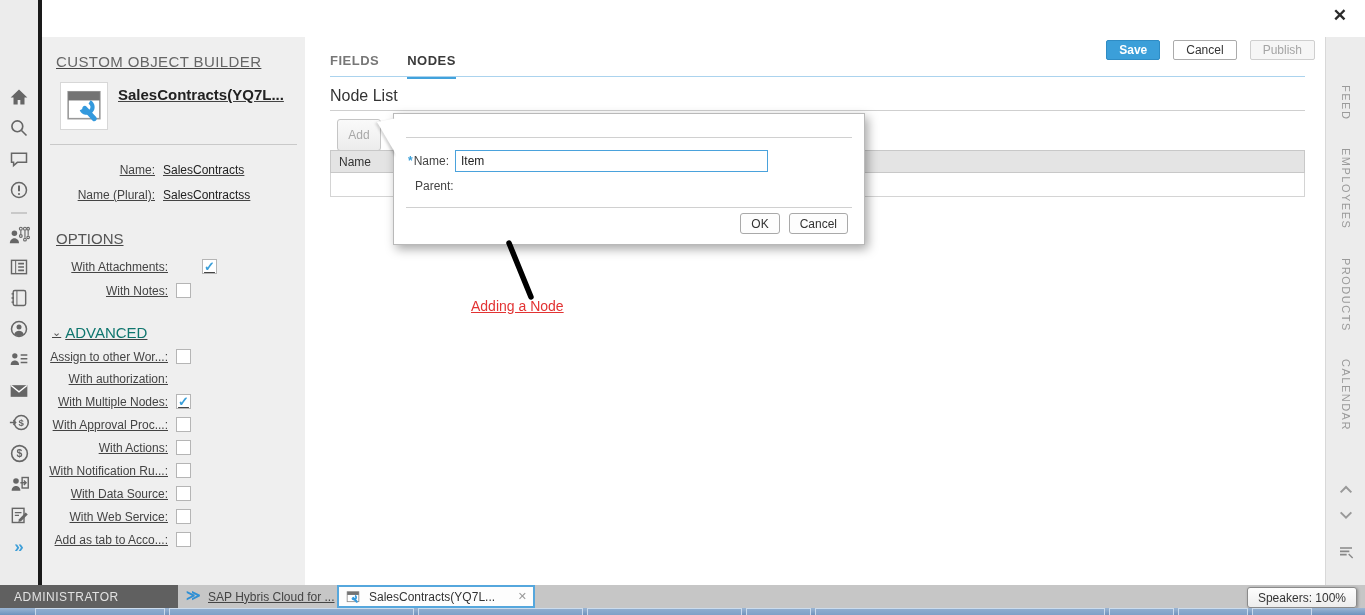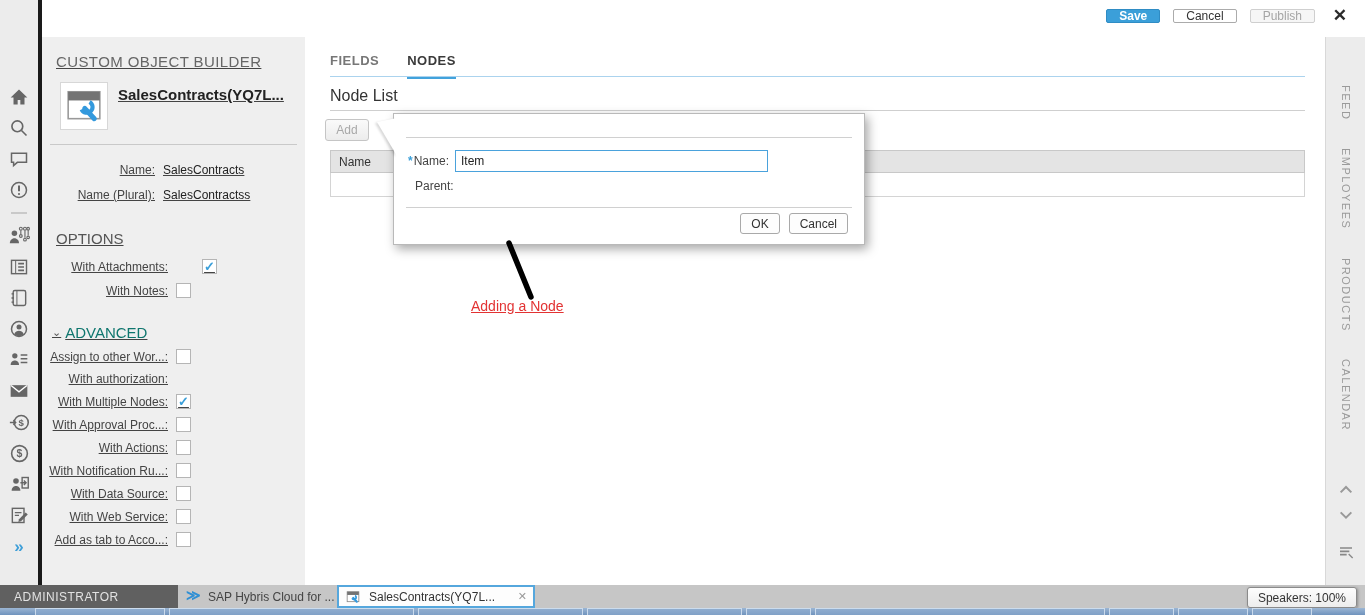--- a/index.html
+++ b/index.html
@@ -11,21 +11,21 @@
   .left-rail { position:absolute; left:0; top:0; width:38px; height:585px; background:#ececec; z-index:5; }
   .rail-icons { position:absolute; top:86px; left:0; width:38px; display:flex; flex-direction:column; align-items:center; gap:9px; }
   .rail-icons .ric { width:22px; height:22px; display:flex; align-items:center; justify-content:center; cursor:pointer; }
   .rail-divider { width:16px; height:0; border-top:2px solid #c9c9c9; margin:2px 0; }
   .expand-glyph { color:#3f9fd8; font-size:17px; font-weight:bold; line-height:1; }
   .black-divider { position:absolute; left:38px; top:0; width:4px; height:585px; background:#1a1a1a; z-index:6; }
 
   
   .topbar { position:absolute; left:42px; top:0; width:1323px; height:37px; background:#fff; z-index:4; }
   .topbar-actions { position:absolute; right:50px; top:9px; display:flex; gap:13px; }
-  .btn { height:14px; font-size:12px; border-radius:2px; padding:0 12px; display:inline-flex; align-items:center; justify-content:center; cursor:pointer; font-family:"Liberation Sans",sans-serif; }
+  .btn { height:20px; font-size:12px; border-radius:2px; padding:0 12px; display:inline-flex; align-items:center; justify-content:center; cursor:pointer; font-family:"Liberation Sans",sans-serif;margin-top:31px; }
   .btn-save { background:#3b9fd9; border:1px solid #2f8cc4; color:#fff; font-weight:bold; }
   .btn-cancel { background:#fff; border:1px solid #ababab; color:#333; }
   .btn-publish { background:#f6f6f6; border:1px solid #cfcfcf; color:#a5a5a5; }
   .close-x { position:absolute; right:18px; top:6px; font-size:17px; font-weight:bold; color:#2b2b2b; cursor:pointer; line-height:1.2; }
 
   
   .left-panel { position:absolute; left:42px; top:37px; width:263px; height:548px; background:#efefef; z-index:3; font-size:12px; color:#444;text-decoration:underline; }
   .lp-title { margin:16px 0 0 14px; font-size:15px; color:#666; letter-spacing:0.4px; }
   .lp-obj { display:flex; margin:12px 0 0 18px; align-items:flex-start; gap:10px; }
   .obj-icon-lg { width:48px; height:48px; background:#fff; border:1px solid #d7d7d7; display:flex; align-items:center; justify-content:center; }
@@ -44,21 +44,21 @@
   .adv .chk-row { margin-top:8px; }
 
   
   .main { position:absolute; left:312px; top:37px; width:1013px; height:548px; background:#fff; z-index:2; }
   .tabs { position:absolute; left:18px; top:16px; display:flex; gap:28px; }
   .tab { font-size:13px; letter-spacing:0.5px; padding-bottom:8px; cursor:pointer; color:#777; font-weight:bold; }
   .tab.active { color:#3a3a3a; border-bottom:3px solid #42a2dc; }
   .tabs-baseline { position:absolute; left:18px; top:39px; width:975px; border-top:1px solid #abd3ee; }
   .section-title { position:absolute; left:18px; top:50px; font-size:16px; color:#333; }
   .section-divider { position:absolute; left:18px; top:73px; width:975px; border-top:1px solid #cfcfcf; }
-  .add-btn { position:absolute; left:13px; top:82px; width:44px; height:22px; background:linear-gradient(#fafafa,#ececec); border:1px solid #c5c5c5; border-radius:3px; color:#a8a8a8; font-size:12px; display:flex; align-items:center; justify-content:center; }
+  .add-btn { position:absolute; left:25px; top:82px; width:44px; height:32px; background:linear-gradient(#fafafa,#ececec); border:1px solid #c5c5c5; border-radius:3px; color:#a8a8a8; font-size:12px; display:flex; align-items:center; justify-content:center; }
   .node-table { position:absolute; left:18px; top:113px; width:975px; }
   .nt-header { height:23px; background:#e4e4e4; border:1px solid #c8c8c8; display:flex; align-items:center; padding-left:8px; font-size:12px; color:#333; }
   .nt-row { height:24px; background:#fff; border:1px solid #d4d4d4; border-top:none; }
 
   
   .dialog { position:absolute; left:393px; top:113px; width:472px; height:132px; background:#fff; border:1px solid #b9b9b9; box-shadow:3px 4px 10px rgba(0,0,0,0.35); z-index:20; }
   .dialog-tail { position:absolute; left:-17px; top:4px; width:0; height:0; border-right:20px solid #fff; border-top:4px transparent solid; border-bottom:34px solid transparent; filter:drop-shadow(-2px 1px 1px rgba(0,0,0,0.15)); }
   .dlg-topline { position:absolute; left:12px; right:12px; top:23px; border-top:1px solid #d0d0d0; }
   .dlg-name-row { position:absolute; left:14px; top:36px; display:flex; align-items:center; font-size:12px; color:#444; }
   .req-star { color:#3b9fd9; font-weight:bold; margin-right:1px; }
@@ -76,21 +76,21 @@
   .right-rail { position:absolute; right:0; top:37px; width:40px; height:548px; background:#ececec; border-left:1px solid #d8d8d8; z-index:4; }
   .rr-labels { position:absolute; top:48px; left:0; width:40px; display:flex; flex-direction:column; align-items:center; gap:28px; }
   .rr-label { writing-mode:vertical-rl; font-size:11px; color:#9a9a9a; letter-spacing:1.5px; cursor:pointer; }
   .rr-bottom { position:absolute; bottom:22px; left:0; width:40px; display:flex; flex-direction:column; align-items:center; gap:8px; }
   .rr-bottom .ric { cursor:pointer; }
 
   
   .bottombar { position:absolute; left:0; top:585px; width:1365px; height:23px; background:#c6c6c6; z-index:10; }
   .bb-user { position:absolute; left:0; top:0; width:178px; height:23px; background:#606060; color:#e2e2e2; font-size:12px; display:flex; align-items:center; padding-left:14px; letter-spacing:0.5px; }
   .bb-chevrons { position:absolute; left:186px; top:2px; color:#2f8fd4; font-size:14px; font-weight:bold; cursor:pointer; }
-  .bb-tab1 { position:absolute; left:208px; top:0; height:23px; display:flex; align-items:center; font-size:12px; color:#444; cursor:pointer; }
+  .bb-tab1 { position:absolute; left:208px; top:0; height:23px; display:flex; align-items:center; font-size:12px; color:#444; cursor:pointer;text-decoration:underline; }
   .bb-tab2 { position:absolute; left:337px; top:0; width:198px; height:23px; background:#fdfdfd; border:2px solid #55a7dd; display:flex; align-items:center; padding:0 6px; font-size:12px; color:#333; cursor:pointer; }
   .bb-tab2 .obj-icon-sm { width:16px; height:14px; margin-right:8px; flex:0 0 auto; }
   .bb-tab2-close { margin-left:auto; color:#9a9a9a; font-size:11px; cursor:pointer; }
   .vol-tooltip { position:absolute; right:8px; top:2px; height:21px; background:linear-gradient(#fdfdfd,#ededed); border:1px solid #8a8a8a; border-radius:3px; box-shadow:1px 1px 3px rgba(0,0,0,0.3); font-size:12px; color:#333; display:flex; align-items:center; padding:0 10px; z-index:12; }
 
   
   .taskbar { position:absolute; left:0; top:608px; width:1365px; height:7px; background:linear-gradient(#9cb6d4,#6f93bd); z-index:11; display:flex; }
   .tb-item { height:7px; border:1px solid rgba(230,240,250,0.7); border-bottom:none; background:rgba(140,170,205,0.6); }
 </style>
 </head>

